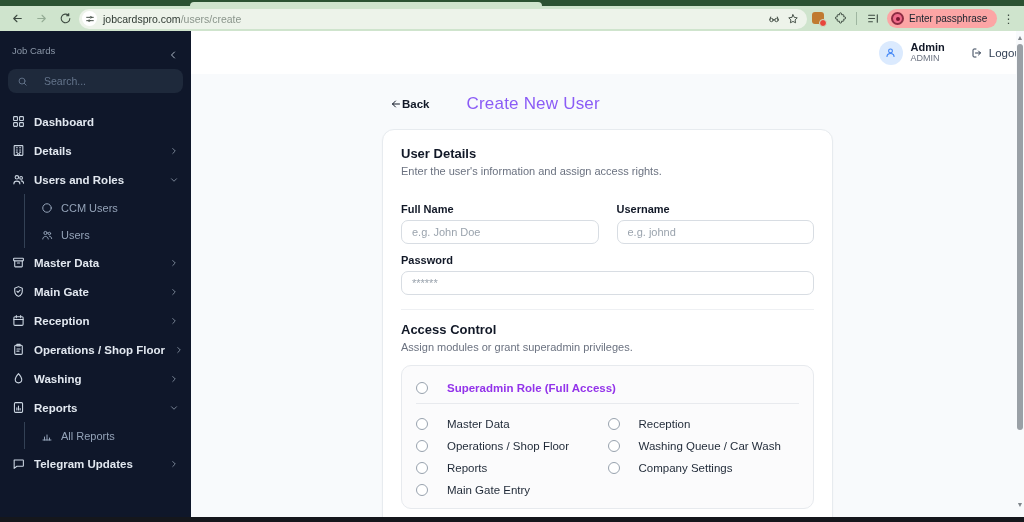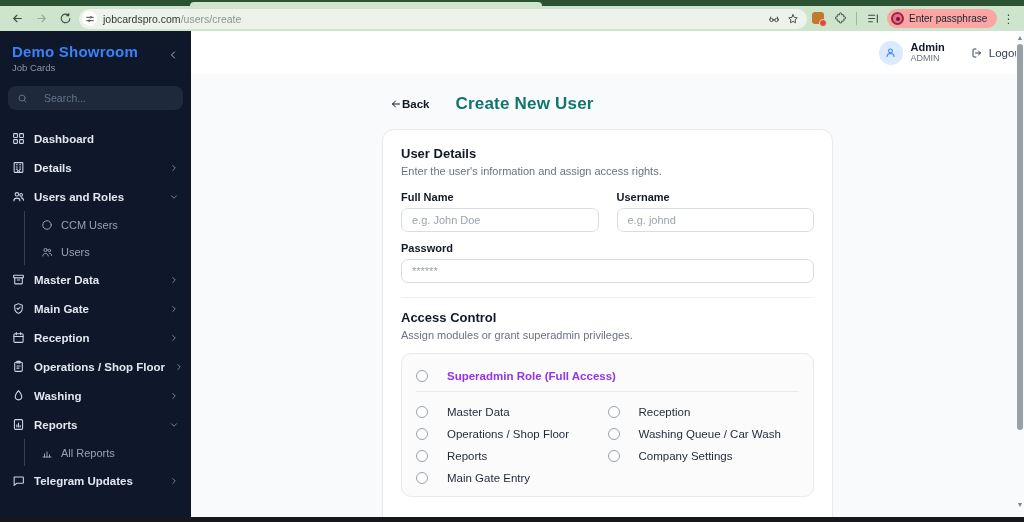--- a/index.html
+++ b/index.html
@@ -67,26 +67,26 @@
   .who-name { font-size:11px; font-weight:bold; color:#111827; line-height:12px; }
   .who-role { font-size:9px; color:#6b7280; line-height:11px; }
   .logout { display:flex; align-items:center; gap:6px; color:#334155; font-size:11.5px; cursor:pointer; }
   .logout svg { width:12px; height:12px; }
 
   .content { flex:1; overflow:hidden; position:relative; }
   .page-wrap { width:451px; margin:0 auto; }
   .page-head { display:flex; align-items:center; margin-top:20px; }
   .back-btn { display:flex; align-items:center; font-size:11.5px; font-weight:bold; color:#111827; cursor:pointer; padding-left:8px; }
   .back-btn svg { width:12px; height:12px; }
-  .page-title { font-size:17px; font-weight:bold; color:#0f766e; margin-left:26px; letter-spacing:.2px; }
+  .page-title { font-size:17px; font-weight:normal; color:#8b5cf6; margin-left:37px; letter-spacing:.2px; }
 
   .card { margin-top:15px; background:#fff; border:1px solid #e7ebef; border-radius:12px; padding:16px 18px; box-shadow:0 1px 2px rgba(16,24,40,.04); height:400px; }
   .sec-title { font-size:13px; font-weight:bold; color:#111827; }
   .sec-sub { font-size:11px; color:#6b7280; margin-top:4px; }
-  .field-row { display:flex; gap:18px; margin-top:14px;justify-content:flex-end; }
+  .field-row { display:flex; gap:18px; margin-top:26px;justify-content:flex-end; }
   .field { flex:1; }
   .field-label { font-size:11px; font-weight:bold; color:#111827; }
   .tinput { margin-top:5px; width:100%; height:24px; border:1px solid #d8dde3; border-radius:7px; padding:0 10px; font-size:11px; color:#111827; outline:none; font-family:inherit; background:#fff; }
   .tinput::placeholder { color:#9aa3ad; }
   .field-block { margin-top:10px; }
   .card hr { border:none; border-top:1px solid #eef0f3; margin:14px 0 12px 0; }
 
   .access-panel { margin-top:12px; background:#fbfbfc; border:1px solid #e7eaee; border-radius:10px; padding:12px 14px; }
   .chk-row { display:flex; align-items:flex-end; gap:19px; height:16px; cursor:pointer; }
   .chk { width:12px; height:12px; border:1.5px solid #98a2ae; border-radius:50%; background:#fff; flex:none; }
@@ -169,21 +169,20 @@
       <span class="cam"></span>
       <span>Enter passphrase</span>
     </div>
     <div class="dots">⋮</div>
   </div>
 
   <div class="app">
 
     <div class="sidebar">
       <div class="side-head">
-        <div class="brand">Demo Showroom</div>
         <div class="brand-sub">Job Cards</div>
         <span class="collapse">
             <svg class="i" viewBox="0 0 24 24">
               <path d="M15 6l-6 6 6 6"></path>
             </svg>
           </span>
       </div>
       <div class="side-search">
         <svg class="i" viewBox="0 0 24 24">
             <circle cx="11" cy="11" r="6.5"></circle>

